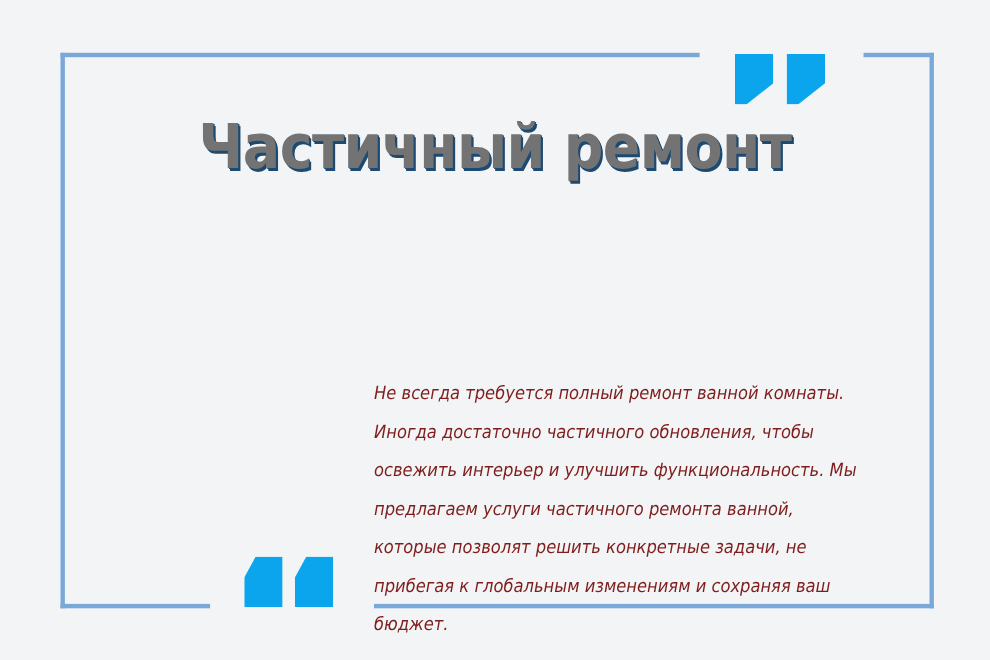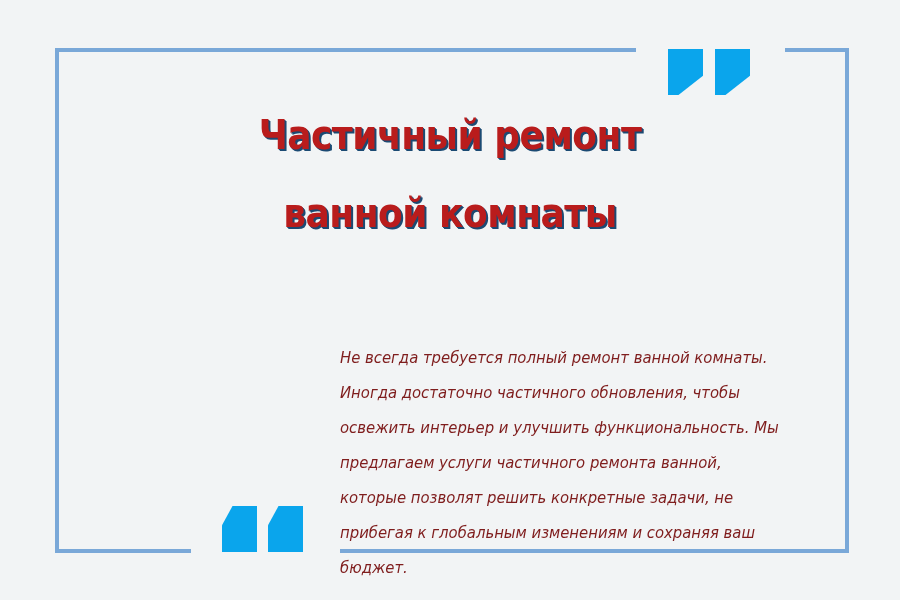--- a/index.html
+++ b/index.html
@@ -115,25 +115,25 @@
   .title-block {
     position: absolute;
     left: 0;
     top: 96px;
     width: 900px;
     text-align: center;
   }
 
   .title-line {
     font-family: "DejaVu Sans Condensed", "Liberation Sans Narrow", "Liberation Sans", sans-serif;
-    font-size: 40px;
+    font-size: 56px;
     font-weight: bold;
     line-height: 78px;
     letter-spacing: -0.5px;
-    color: #b91c1c;
+    color: #737373;
     text-shadow: 2px 2px 0 #1b4a73, 1px 1px 0 #1b4a73;
     white-space: nowrap;
   }
 
   
   .body-block {
     position: absolute;
     left: 340px;
     top: 340px;
     width: 452px;
@@ -162,21 +162,20 @@
   <div class="frame-bottom-a"></div>
   <div class="frame-bottom-b"></div>
 
   <div class="quote-group top">
     <div class="quote-mark"></div>
     <div class="quote-mark"></div>
   </div>
 
   <div class="title-block">
     <div class="title-line">Частичный ремонт</div>
-    <div class="title-line">ванной комнаты</div>
   </div>
 
   <div class="body-block">
     <p class="body-text">Не всегда требуется полный ремонт ванной комнаты. Иногда достаточно частичного обновления, чтобы освежить интерьер и улучшить функциональность. Мы предлагаем услуги частичного ремонта ванной, которые позволят решить конкретные задачи, не прибегая к глобальным изменениям и сохраняя ваш бюджет.</p>
   </div>
 
   <div class="quote-group bottom">
     <div class="quote-mark"></div>
     <div class="quote-mark"></div>
   </div>

